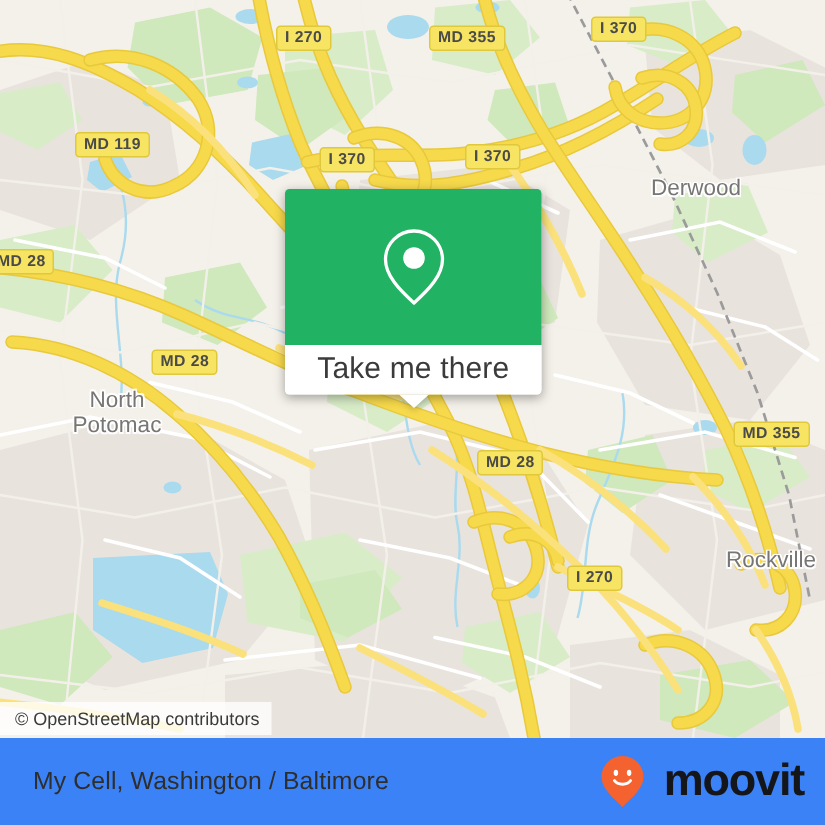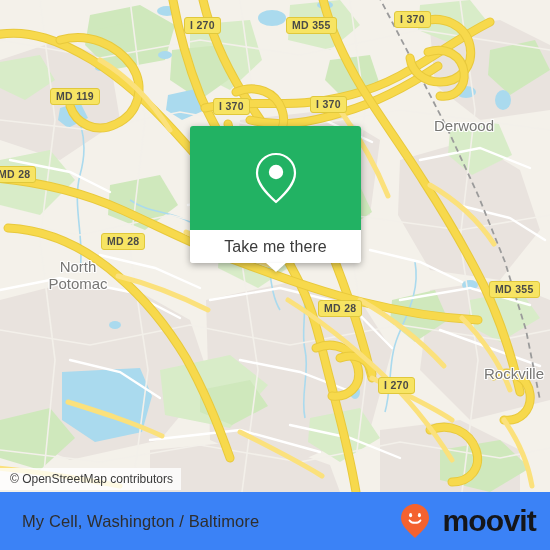--- a/index.html
+++ b/index.html
@@ -86,21 +86,21 @@
     position: relative;
     height: 33px;
     background: #ffffff;
     border-radius: 0 0 3px 3px;
     display: flex;
     align-items: center;
     justify-content: center;
   }
   .popup-bottom-label {
     color: #3b3b3b;
-    font-size: 16px;
+    font-size: 20px;
     letter-spacing: .1px;
   }
   .popup-tail {
     position: absolute;
     left: 50%;
     bottom: -9px;
     margin-left: -10px;
     width: 0; height: 0;
     border-left: 10px solid transparent;
     border-right: 10px solid transparent;

